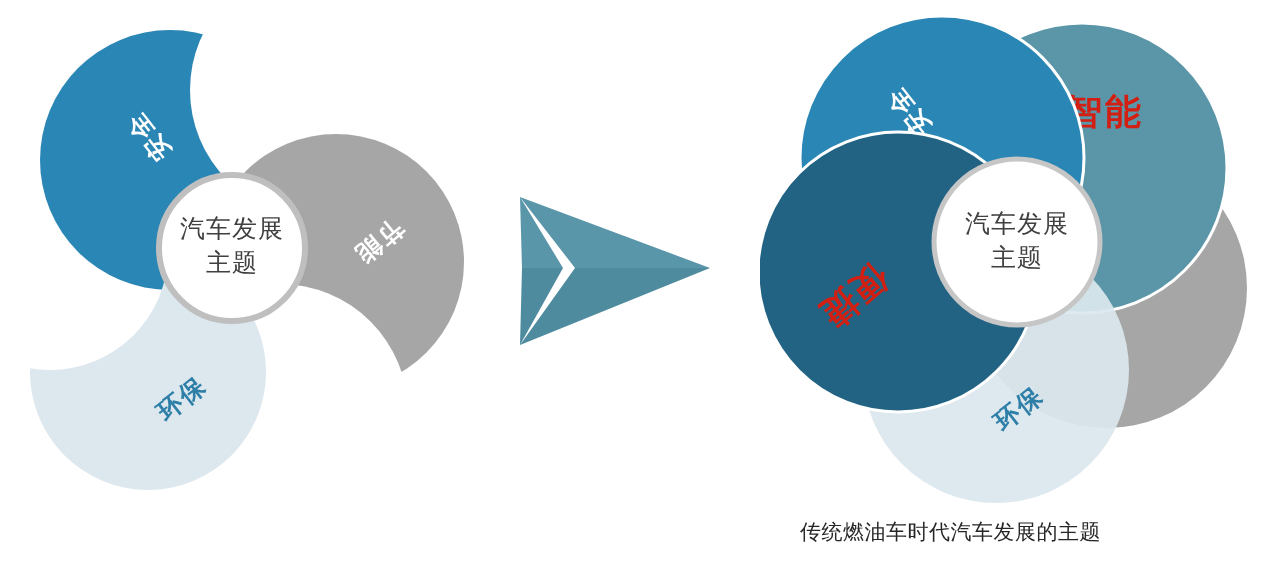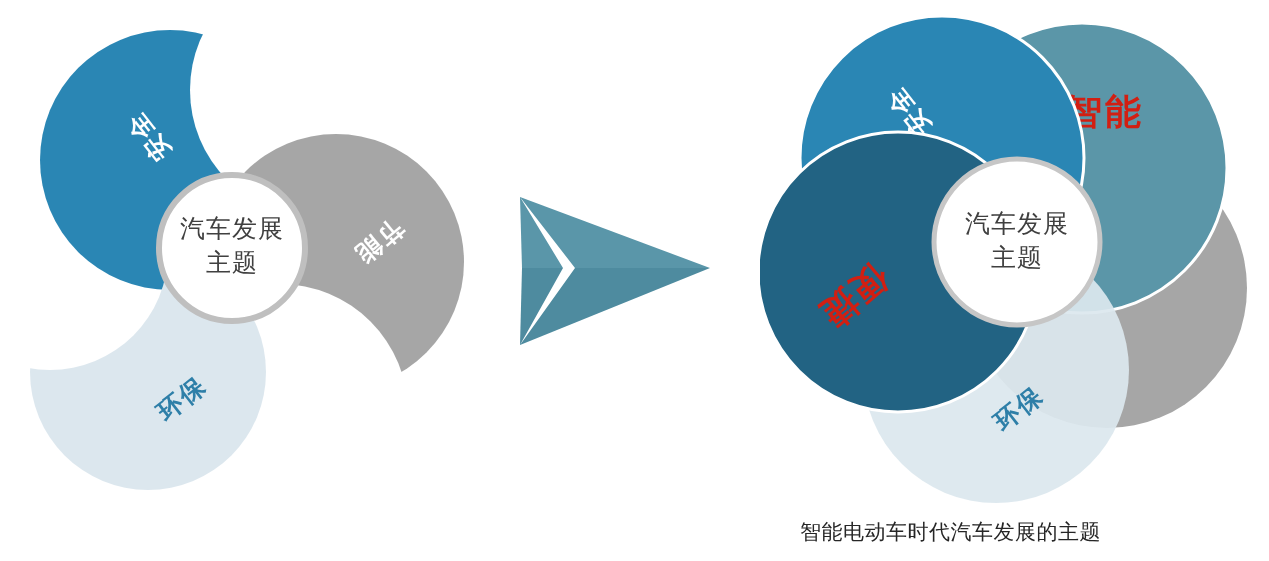--- a/index.html
+++ b/index.html
@@ -155,15 +155,15 @@
       </g>
 
       <g>
         <circle cx="257" cy="242" r="83" fill="#ffffff" stroke="#c6c6c6" stroke-width="5"></circle>
         <text class="center-text" x="257" y="232" text-anchor="middle">汽车发展</text>
         <text class="center-text" x="257" y="266" text-anchor="middle">主题</text>
       </g>
     </svg>
   </div>
 
-  <div class="caption" id="caption-right">智能电动车时代汽车发展的主题</div>
+  <div class="caption" id="caption-right">传统燃油车时代汽车发展的主题</div>
 
 </div>
 
 </body></html>

